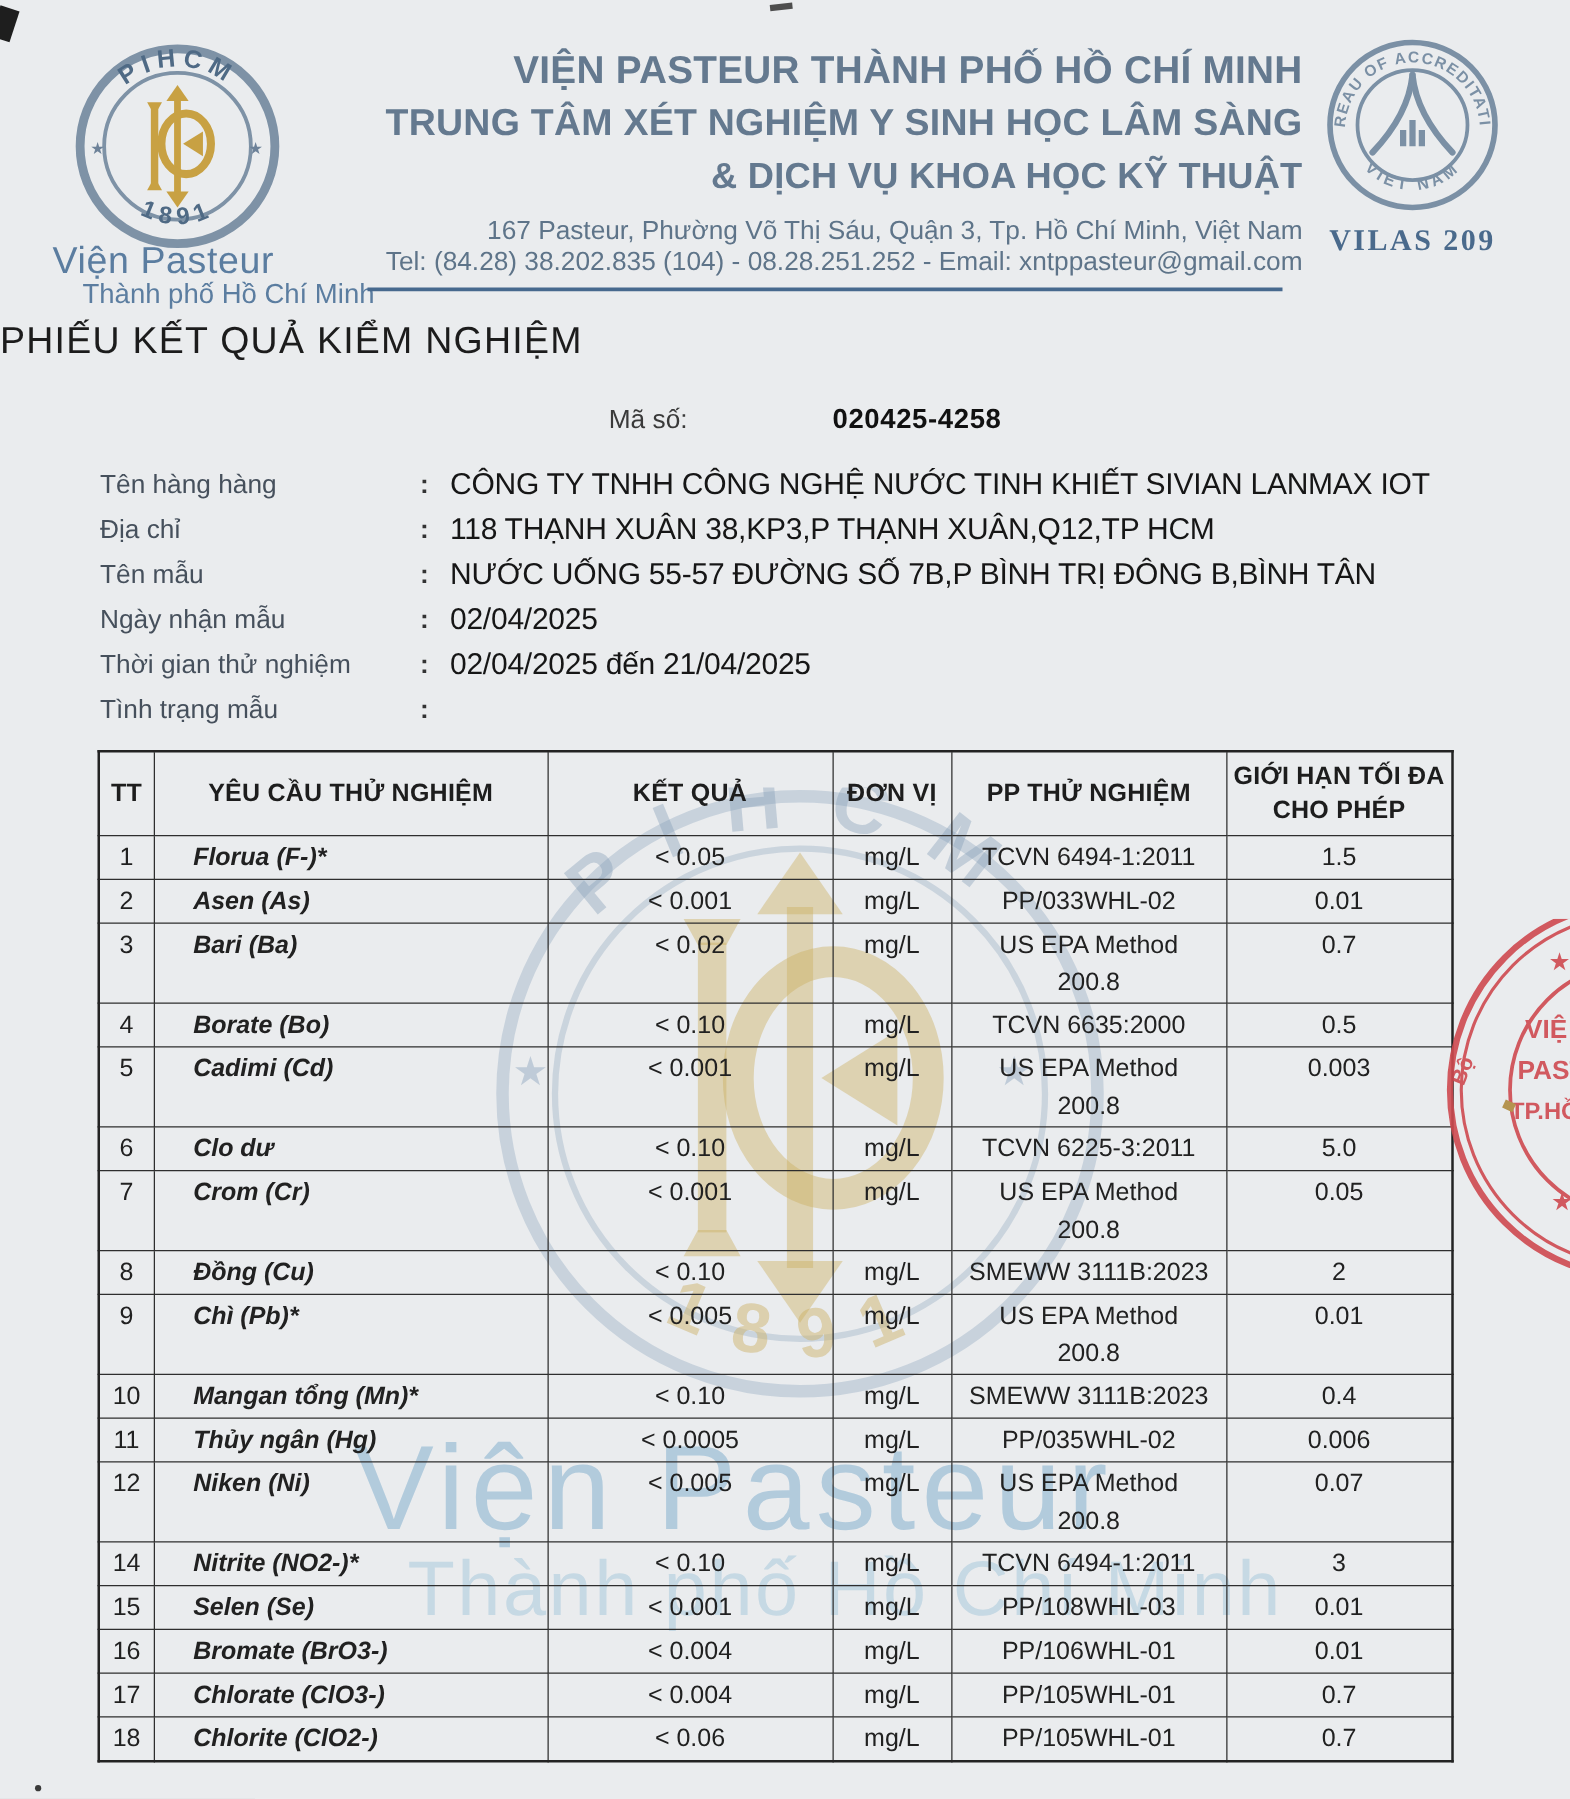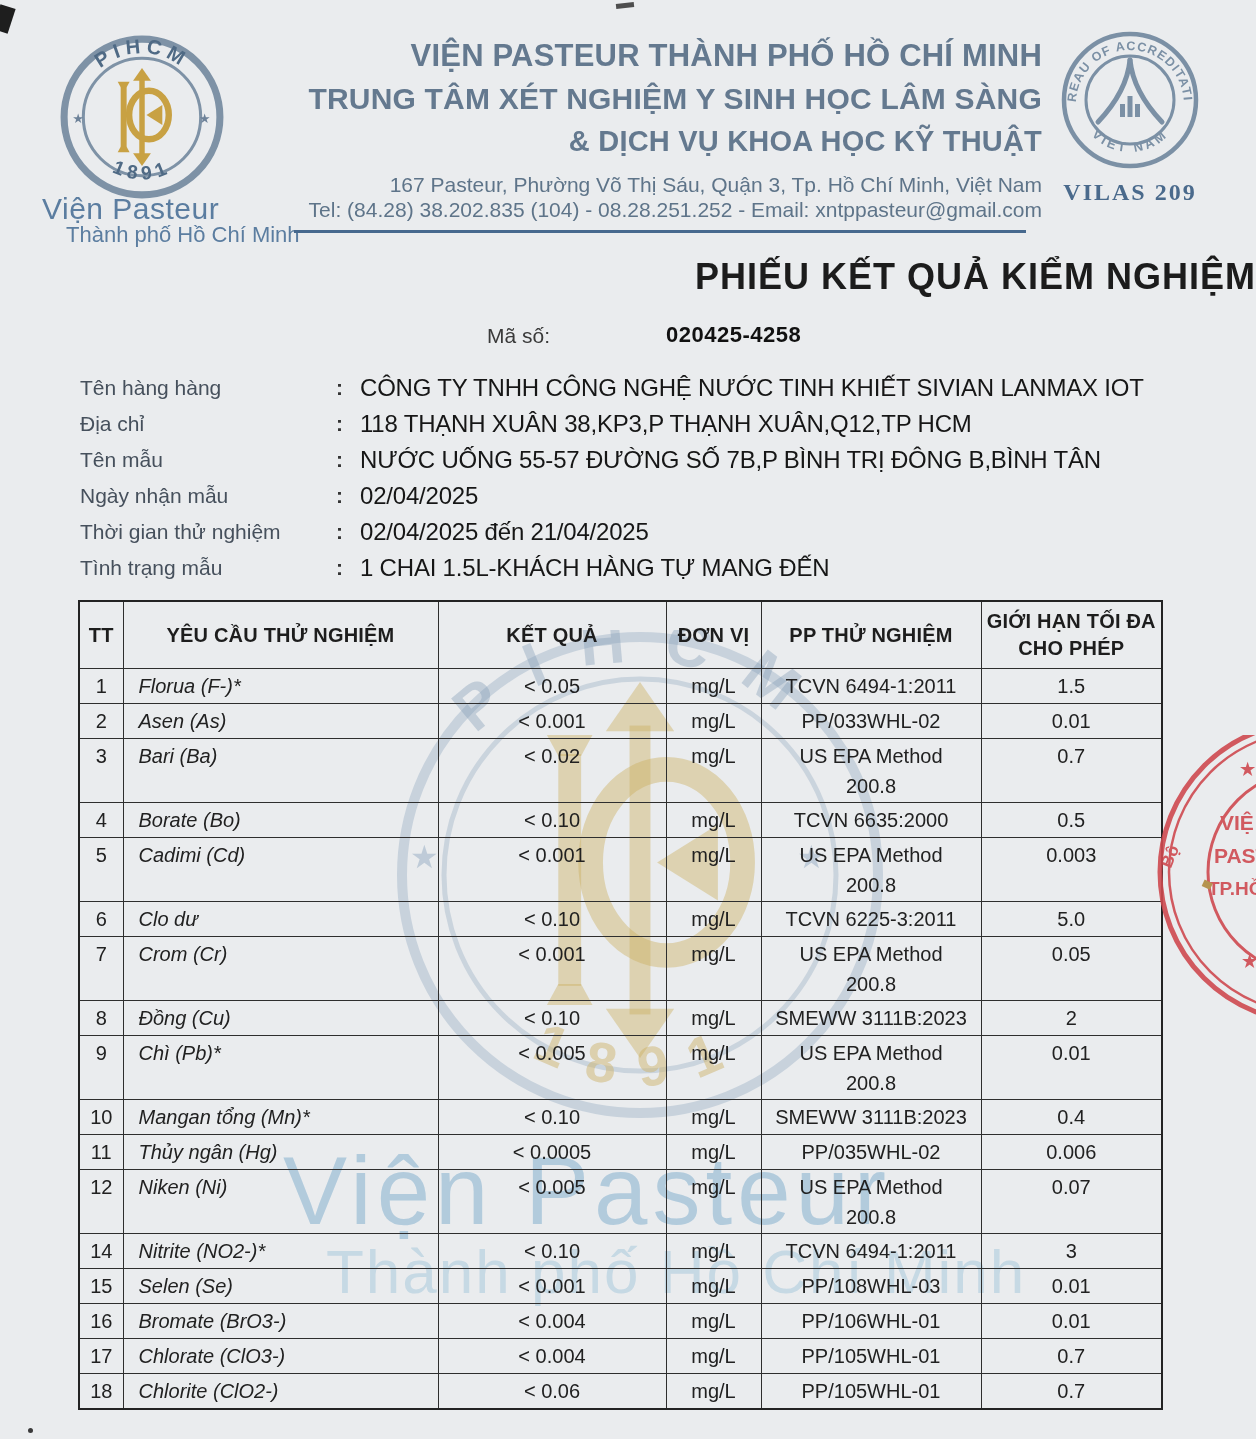--- a/index.html
+++ b/index.html
@@ -15,40 +15,40 @@
   .logo-cap2{position:absolute; left:66px; top:222px; font-size:22px; font-weight:500; color:#5b7da0;}
   .org{position:absolute; left:278px; top:34px; width:764px; text-align:right; color:#64798f;}
   .org .l1{font-size:31px; font-weight:bold; letter-spacing:0.2px; line-height:43px;}
   .org .l2{font-size:30px; font-weight:bold; letter-spacing:0.2px; line-height:43px;}
   .org .l3{font-size:29px; font-weight:bold; letter-spacing:0.2px; line-height:43px;}
   .org .addr{margin-top:9px; font-size:21px; color:#5e7489; line-height:25px;}
   .org .tel{font-size:21px; color:#5e7489; line-height:25px;}
   .org .rule{margin:8px auto 0 auto; width:732px; height:3px; background:#47698e;}
   .seal-svg{position:absolute; left:1054px; top:28px;}
   
-  .doc-title{position:absolute; left:0; top:256px; width:100%; text-align:right;
-    font-size:36px; font-weight:bold; color:#1c1c1c; letter-spacing:1px;}
+  .doc-title{position:absolute; left:0; top:256px; width:100%; text-align:left;
+    font-size:30px; font-weight:normal; color:#1c1c1c; letter-spacing:1px;}
   .code-label{position:absolute; left:487px; top:324px; font-size:21px; color:#3a3a3a;}
   .code-value{position:absolute; left:666px; top:322px; font-size:22px; font-weight:bold; color:#111; letter-spacing:0.5px;}
   
   .info{position:absolute; left:80px; top:370px; width:1110px; z-index:2;}
   .info-row{display:flex; height:36px; align-items:center;}
   .info-label{width:256px; font-size:21px; color:#46505c;}
   .info-colon{width:24px; font-size:21px; font-weight:bold; color:#333;}
   .info-value{font-size:24px; font-weight:normal; color:#161616; letter-spacing:-0.2px; white-space:nowrap;}
   
   .tablewrap{position:absolute; left:78px; top:600px; z-index:2;}
   table.results{border-collapse:collapse; table-layout:fixed; width:1083px; background:transparent;}
   table.results th, table.results td{border:1.6px solid #2e2e2e; overflow:hidden;}
   table.results{border:2.5px solid #232323;}
   th{height:64px; font-size:20px; font-weight:bold; color:#1d1d1d; text-align:center;
      vertical-align:middle; white-space:pre-line; line-height:27px; letter-spacing:0.2px;}
   td{font-size:20px; color:#212121; text-align:center; vertical-align:top;
      padding-top:2px; line-height:30px; height:31px;}
-  td.c-name{text-align:left; padding-left:15px; font-style:italic;}
+  td.c-name{text-align:left; padding-left:31px; font-style:italic;font-weight:bold;}
   td.c-method{white-space:pre-line;margin-top:36px;}
   
   .wm{position:absolute; z-index:1;}
   .wm-text1{left:283px; top:1136px; font-size:96px; color:#a9c6da; letter-spacing:5px; opacity:0.85; font-weight:500;}
   .wm-text2{left:326px; top:1236px; font-size:62px; color:#c3d7e3; letter-spacing:2px; opacity:0.9; font-weight:500;}
   .wm-svg{left:395px; top:630px;}
   
   .stamp{position:absolute; left:1150px; top:735px; width:106px; height:280px; overflow:hidden; z-index:3; opacity:0.9;}
   
   .art-corner{position:absolute; left:-4px; top:6px; width:16px; height:26px; background:#1e1e1e; transform:rotate(18deg); z-index:4;}
@@ -176,21 +176,20 @@
       <div class="info-value">02/04/2025</div>
     </div>
       <div class="info-row">
       <div class="info-label">Thời gian thử nghiệm</div>
       <div class="info-colon">:</div>
       <div class="info-value">02/04/2025 đến 21/04/2025</div>
     </div>
       <div class="info-row">
       <div class="info-label">Tình trạng mẫu</div>
       <div class="info-colon">:</div>
-      <div class="info-value">1 CHAI 1.5L-KHÁCH HÀNG TỰ MANG ĐẾN</div>
     </div>
     </div>
 
   <div class="tablewrap">
     <table class="results">
       <colgroup>
         <col style="width:44px">
           <col style="width:315px">
           <col style="width:228px">
         <col style="width:95px">

